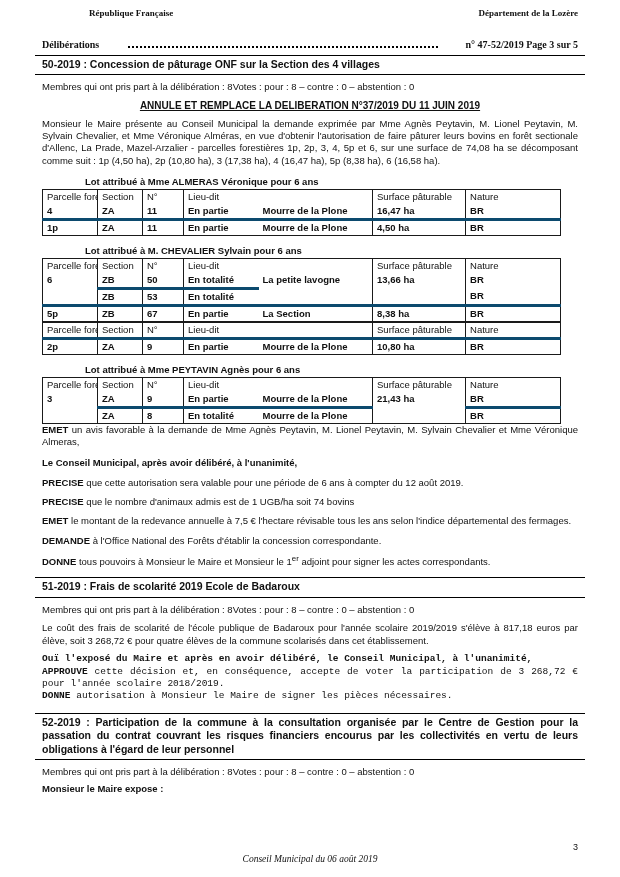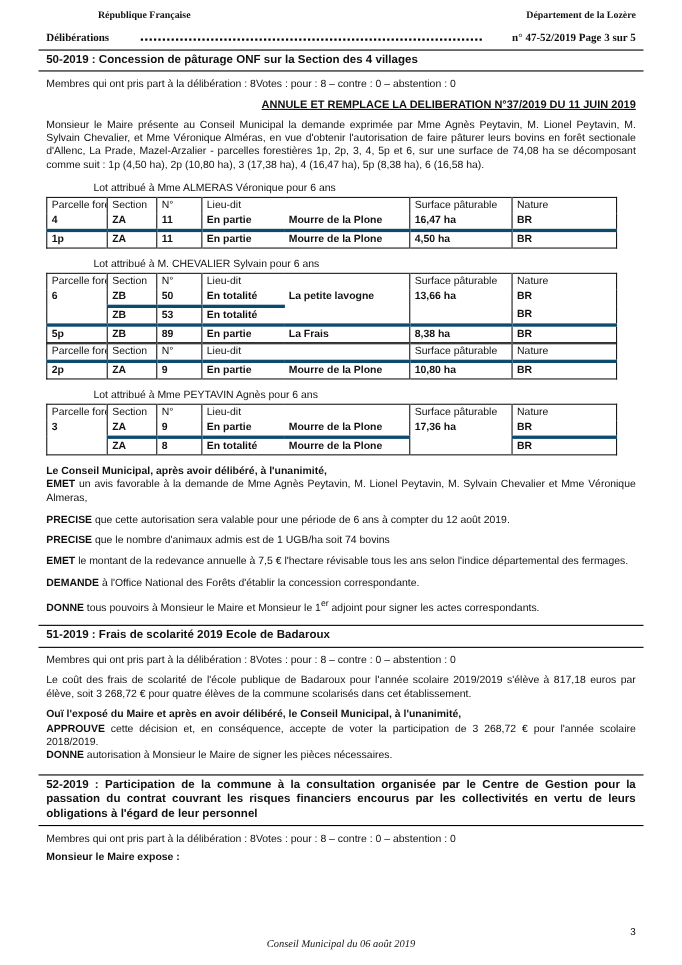--- a/index.html
+++ b/index.html
@@ -3,33 +3,33 @@
 <meta charset="utf-8">
 <style>
   html,body{margin:0;padding:0;background:#fff;}
   body{width:620px;height:877px;overflow:hidden;color:#111;
        font-family:"Liberation Sans",sans-serif;font-size:9.5px;line-height:1.3;}
   .page{padding:8px 42px 0 42px;position:relative;height:869px;box-sizing:border-box;}
 
   
   .head-line1{display:flex;justify-content:space-between;
               font-family:"Liberation Serif",serif;font-weight:bold;font-size:9px;padding-left:47px;}
-  .head-line2{display:flex;align-items:baseline;margin-top:8px;
+  .head-line2{display:flex;align-items:baseline;margin-top:18px;
               font-family:"Liberation Serif",serif;font-weight:bold;font-size:10px;gap:27px;}
   .leader{flex:1;border-bottom:2px dotted #000;margin:0 1px 2px 2px;height:0;}
 
   .rule{border:0;border-top:1.3px solid #000;margin:4px -7px 0 -7px;}
   .sec-title{font-weight:bold;font-size:10.5px;padding:2px 0 3px 0;text-align:justify;}
   .mv-row{display:flex;justify-content:flex-start;margin:6px 0 4px 0;}
-  .annule{text-align:right;font-weight:bold;font-size:10px;text-decoration:underline;margin:5px 0 6px 0;}
+  .annule{text-align:center;font-weight:bold;font-size:10px;text-decoration:underline;margin:5px 0 6px 0;}
   .para{text-align:justify;margin:6px 0;}
   .tight{margin:0;}
   .bold{font-weight:bold;}
 
-  .lot-title{font-weight:normal;margin:9px 0 1px 0;padding-left:43px;}
+  .lot-title{font-weight:bold;margin:9px 0 1px 0;padding-left:43px;}
   table.lot{border-collapse:collapse;table-layout:fixed;width:518px;}
   table.lot{border:1.5px solid #1a1a1a;}
   table.lot th, table.lot td{padding:1px 4px;text-align:left;vertical-align:top;
       font-size:9.5px;line-height:1.25;overflow:hidden;white-space:nowrap;}
   table.lot th{font-weight:normal;}
   table.lot td{font-weight:bold;}
   th.c2,td.c2,th.c3,td.c3,td.c4,th.c45,td.c6,th.c6,td.c7,th.c7{border-left:1px solid #1a1a1a;}
   th.c1{white-space:normal;}
   th.c45{text-align:center;}
   td.bt{border-top:3px solid #0c4a6e;}
@@ -146,23 +146,23 @@
       <td class="c2 bt">ZB</td>
       <td class="c3 bt">53</td>
       <td class="c4 bt">En totalité</td>
       <td class="c5"></td>
       <td class="c6"></td>
       <td class="c7">BR</td>
     </tr>
     <tr>
       <td class="c1 bt">5p</td>
       <td class="c2 bt">ZB</td>
-      <td class="c3 bt">89</td>
+      <td class="c3 bt">67</td>
       <td class="c4 bt">En partie</td>
-      <td class="c5 bt">La Frais</td>
+      <td class="c5 bt">La Section</td>
       <td class="c6 bt">8,38 ha</td>
       <td class="c7 bt">BR</td>
     </tr>
   </tbody>
     </table>
 
   <table class="lot">
     <colgroup>
         <col style="width:55px">
         <col style="width:45px">
@@ -212,57 +212,57 @@
       <th class="c45" colspan="2">Lieu-dit</th>
       <th class="c6">Surface pâturable</th>
       <th class="c7">Nature</th>
     </tr>
     <tr>
       <td class="c1">3</td>
       <td class="c2">ZA</td>
       <td class="c3">9</td>
       <td class="c4">En partie</td>
       <td class="c5">Mourre de la Plone</td>
-      <td class="c6">17,36 ha</td>
+      <td class="c6">21,43 ha</td>
       <td class="c7">BR</td>
     </tr>
     <tr>
       <td class="c1"></td>
       <td class="c2 bt">ZA</td>
       <td class="c3 bt">8</td>
       <td class="c4 bt">En totalité</td>
       <td class="c5 bt">Mourre de la Plone</td>
       <td class="c6"></td>
       <td class="c7 bt">BR</td>
     </tr>
   </tbody>
     </table>
 
+  <p class="para tight"><b>EMET</b><span> un avis favorable à la demande de Mme Agnès Peytavin, M. Lionel Peytavin, M. Sylvain Chevalier et Mme Véronique Almeras,</span></p>
   <p class="para tight bold" style="margin-top:9px;">Le Conseil Municipal, après avoir délibéré, à l'unanimité,</p>
-  <p class="para tight"><b>EMET</b><span> un avis favorable à la demande de Mme Agnès Peytavin, M. Lionel Peytavin, M. Sylvain Chevalier et Mme Véronique Almeras,</span></p>
   <p class="para decision"><b>PRECISE</b><span> que cette autorisation sera valable pour une période de 6 ans à compter du 12 août 2019.</span></p>
   <p class="para decision"><b>PRECISE</b><span> que le nombre d'animaux admis est de 1 UGB/ha soit 74 bovins</span></p>
   <p class="para decision"><b>EMET</b><span> le montant de la redevance annuelle à 7,5 € l'hectare révisable tous les ans selon l'indice départemental des fermages.</span></p>
   <p class="para decision"><b>DEMANDE</b><span> à l'Office National des Forêts d'établir la concession correspondante.</span></p>
   <p class="para decision"><b>DONNE</b><span> tous pouvoirs à Monsieur le Maire et Monsieur le 1</span><sup>er</sup><span> adjoint pour signer les actes correspondants.</span></p>
 
   <hr class="rule" style="margin-top:9px;">
   <div class="sec-title">51-2019 : Frais de scolarité 2019 Ecole de Badaroux</div>
   <hr class="rule" style="margin-top:0;">
 
   <div class="mv-row">
     <span>Membres qui ont pris part à la délibération : 8</span>
     <span>Votes : pour : 8 – contre : 0 – abstention : 0</span>
   </div>
 
   <div class="group">
     <p class="para tight">Le coût des frais de scolarité de l'école publique de Badaroux pour l'année scolaire 2019/2019 s'élève à 817,18 euros par élève, soit 3 268,72 € pour quatre élèves de la commune scolarisés dans cet établissement.</p>
   </div>
 
-  <div class="group" style="">
+  <div class="group" style="font-family:Liberation Mono, monospace;">
     <p class="para tight bold">Ouï l'exposé du Maire et après en avoir délibéré, le Conseil Municipal, à l'unanimité,</p>
     <p class="para tight"><b>APPROUVE</b><span> cette décision et, en conséquence, accepte de voter la participation de 3 268,72 € pour l'année scolaire 2018/2019.</span></p>
     <p class="para tight"><b>DONNE</b><span> autorisation à Monsieur le Maire de signer les pièces nécessaires.</span></p>
   </div>
 
   <hr class="rule" style="margin-top:10px;">
   <div class="sec-title">52-2019 : Participation de la commune à la consultation organisée par le Centre de Gestion pour la passation du contrat couvrant les risques financiers encourus par les collectivités en vertu de leurs obligations à l'égard de leur personnel</div>
   <hr class="rule" style="margin-top:0;">
 
   <div class="mv-row">

